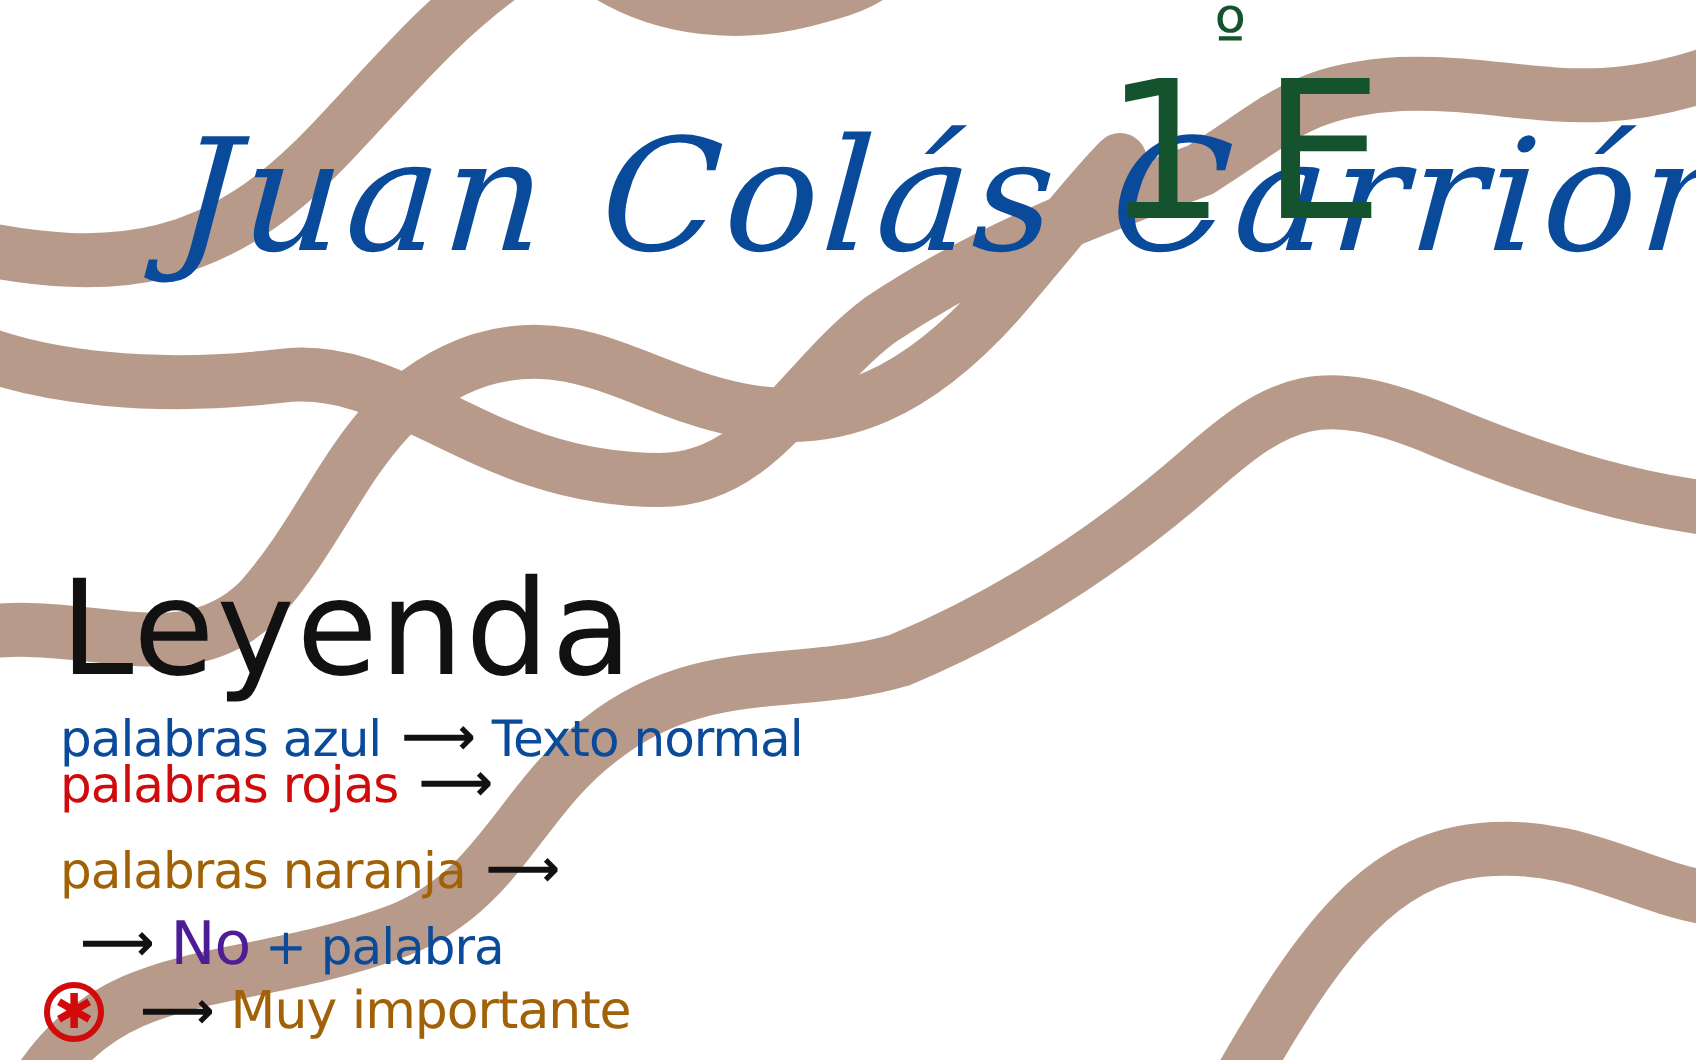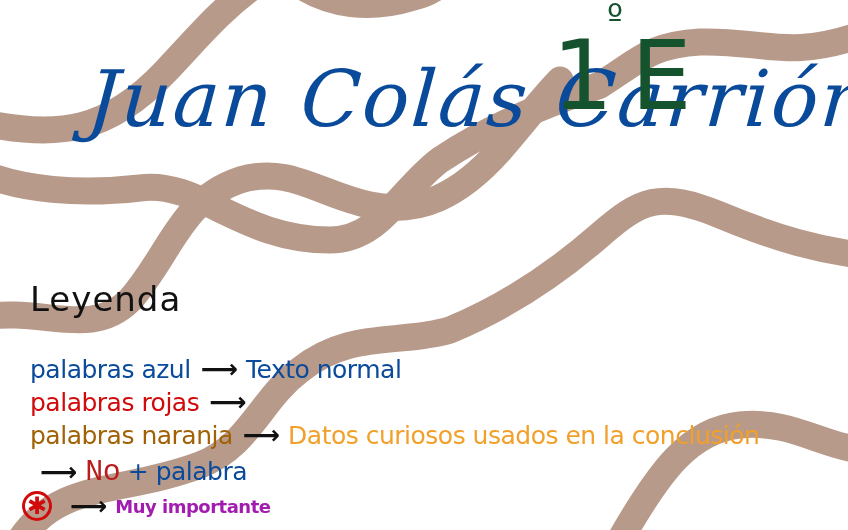--- a/index.html
+++ b/index.html
@@ -12,21 +12,21 @@
   .bands path { fill: none; stroke-linecap: round; }
   .txt { position: absolute; white-space: nowrap; line-height: 1; }
   .title {
     font-family: "DejaVu Serif", serif; font-style: italic; font-weight: normal;
     font-size: 78px; letter-spacing: 2px; transform: skewX(-4deg);
   }
   .title-name { left: 88px; top: 60px; }
   .grade { left: 552px; top: 28px; font-size: 96px; font-family: "DejaVu Sans", sans-serif; font-weight: normal; }
   .grade sup { font-size: 34px; position: relative; top: -48px; margin-left: -6px; margin-right: 8px; }
   .legend-title {
-    left: 30px; top: 282px; font-size: 34px; font-family: "DejaVu Sans", sans-serif;
+    left: 30px; top: 282px; font-size: 66px; font-family: "DejaVu Sans", sans-serif;
     font-weight: normal; letter-spacing: 1px;
   }
   .row { position: absolute; left: 30px; height: 34px; display: flex; align-items: center; font-family: "DejaVu Sans", sans-serif; font-size: 25px; }
   .row .lhs { letter-spacing: -0.5px; }
   .row .arrow { margin: 0 8px 0 10px; font-size: 26px; font-weight: bold; }
   .row .rhs { letter-spacing: -0.5px; }
   .strike { position: relative; }
   .strike::after {
     content: ""; position: absolute; left: 8px; right: -4px; top: 50%;
     height: 3px; border-radius: 2px; transform: rotate(10deg);
@@ -61,35 +61,34 @@
 </div>
 
 <div class="txt legend-title" style="color:#111111;">Leyenda</div>
 
 <div class="row" style="top:352px;">
   <span class="lhs" style="color:#0a4a9a;">palabras azul</span>
   <span class="arrow" style="color:#111111;">⟶</span>
   <span class="rhs" style="color:#0a4a9a;">Texto normal</span>
 </div>
 
-<div class="row" style="top:385px;">
+<div class="row" style="top:375px;">
   <span class="lhs" style="color:#d10b0b;">palabras rojas</span>
   <span class="arrow" style="color:#111111;">⟶</span>
 </div>
 
 <div class="row" style="top:418px;">
   <span class="lhs" style="color:#a16207;">palabras naranja</span>
   <span class="arrow" style="color:#111111;">⟶</span>
-  <span class="rhs" style="color:#f2a02a;">Datos curiosos usados en la conclusión</span>
 </div>
 
 <div class="row" style="top:455px;">
   <span class="arrow" style="color:#111111;">⟶</span>
   <span class="rhs">
-    <span style="color:#b91c1c;font-size:30px;font-family:Liberation Mono, monospace;">No</span><span style="color:#0a4a9a;margin-top:28px;"> + palabra</span>
+    <span style="color:#4c1d95;font-size:30px;">No</span><span style="color:#0a4a9a;margin-top:28px;"> + palabra</span>
   </span>
 </div>
 
 <div class="row" style="top:489px;left:22px;">
   <span class="star-icon" style="color:#d10b0b;margin-left:0;">✱</span>
   <span class="arrow" style="color:#111111;margin-left:18px;">⟶</span>
-  <span class="rhs" style="color:#a21caf;font-size:18px;font-weight:bold;">Muy importante</span>
+  <span class="rhs" style="color:#a16207;font-size:26px;">Muy importante</span>
 </div>
 
 </body></html>

